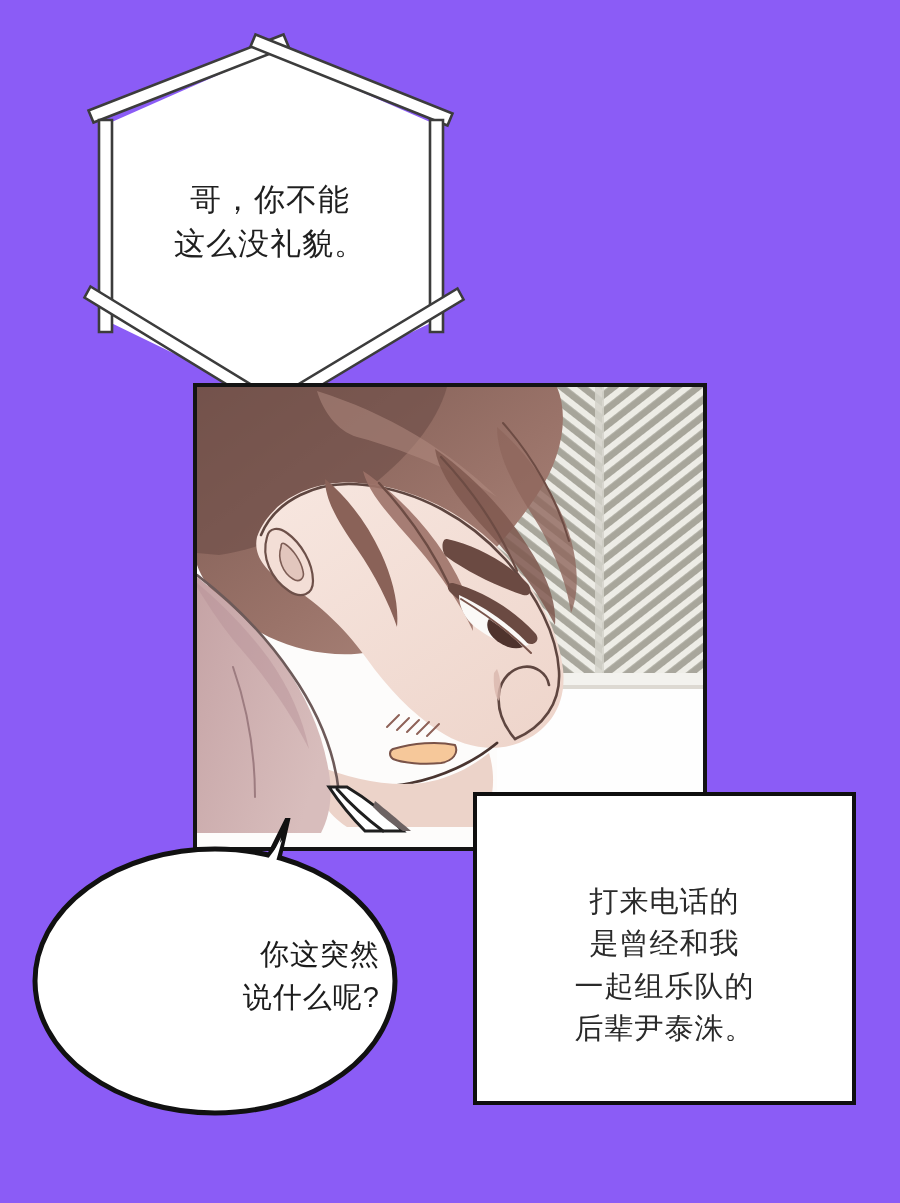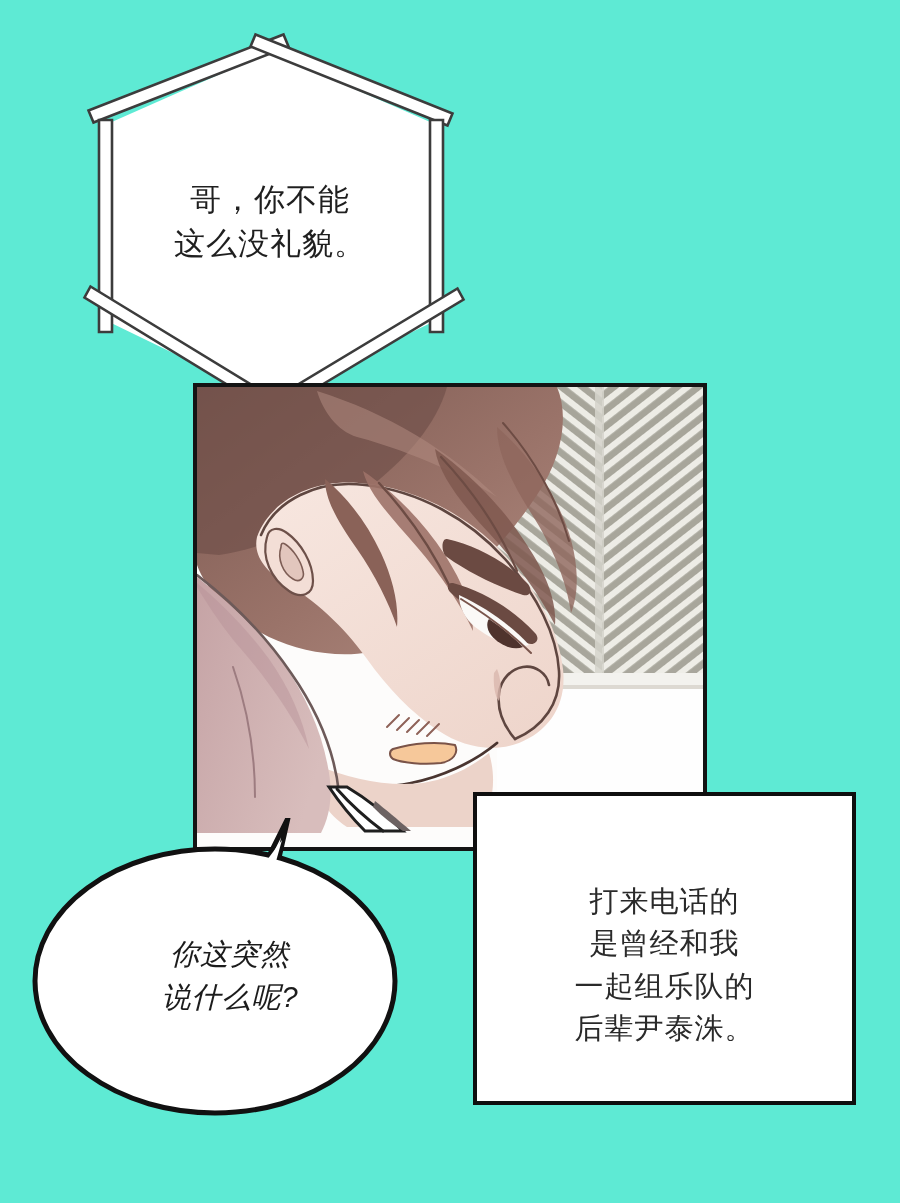--- a/index.html
+++ b/index.html
@@ -7,21 +7,21 @@
     padding: 0;
     background: #ffffff;
   }
   body {
     font-family: "Liberation Sans", "DejaVu Sans", sans-serif;
   }
   #page {
     position: relative;
     width: 900px;
     height: 1203px;
-    background: #5eead4;
+    background: #8b5cf6;
     overflow: hidden;
   }
 
   
   #hex-bubble {
     position: absolute;
     left: 0px;
     top: 0px;
     width: 520px;
     height: 440px;
@@ -88,28 +88,27 @@
     top: 818px;
     width: 400px;
     height: 310px;
   }
   #oval-bubble svg { display: block; }
   #oval-text {
     position: absolute;
     left: 50px;
     top: 115px;
     width: 300px;
-    text-align: center;
+    text-align: right;
     font-size: 29px;
     line-height: 1.48;
     letter-spacing: 1px;
     color: #1c1c1c;
     font-weight: 500;
     white-space: pre-line;
-    font-style: italic;
   }
 </style>
 </head>
 <body>
 
 <div id="page">
 
   <div id="hex-bubble">
     <svg width="520" height="440" viewBox="0 0 520 440" xmlns="http://www.w3.org/2000/svg">
 

